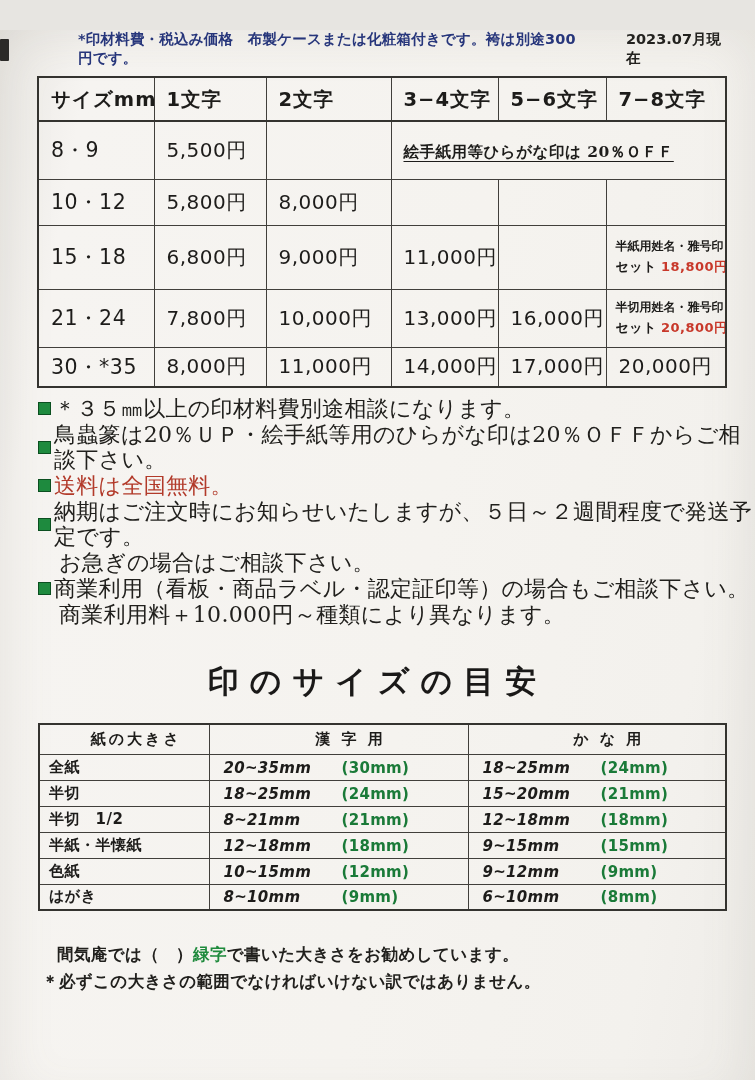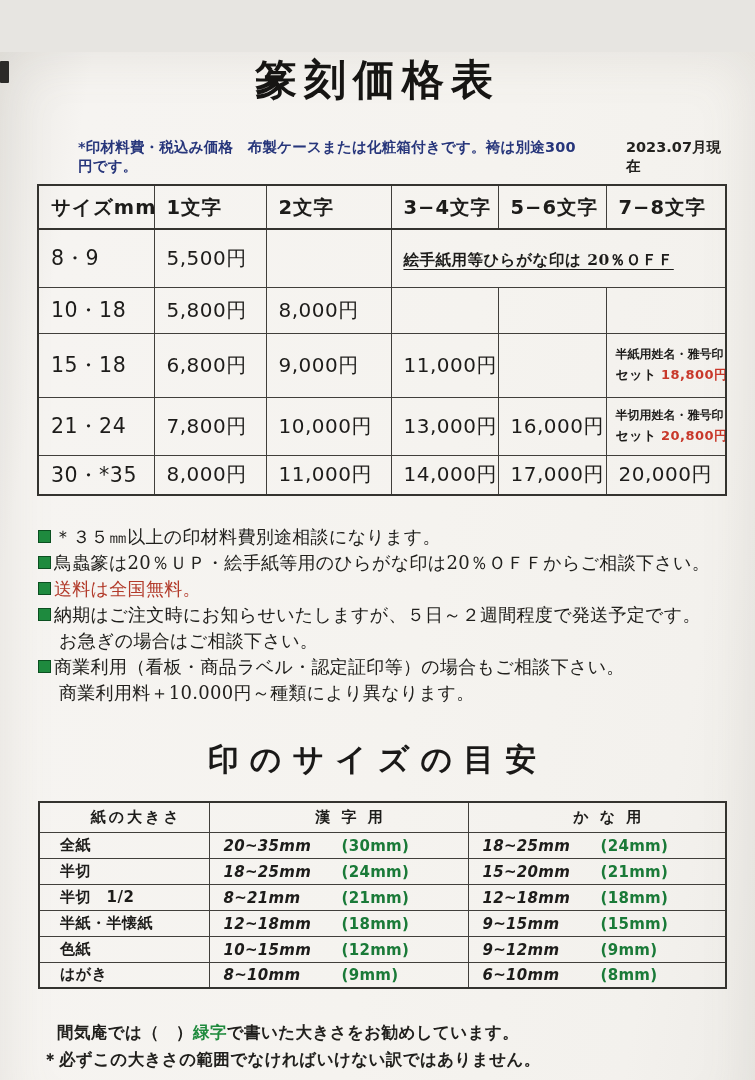--- a/index.html
+++ b/index.html
@@ -53,60 +53,59 @@
     font-family:"DejaVu Serif","Liberation Serif",serif;
     font-size:15.5px;font-weight:600;letter-spacing:.5px;
     text-decoration:underline;text-underline-offset:4px;
   }
   .set-cell{padding:4px 4px 4px 9px !important;line-height:1.05;}
   .set-label{font-size:12px;font-weight:bold;letter-spacing:0;margin-bottom:8px;}
   .set-line{font-size:13px;font-weight:bold;}
   .set-price{color:#c8382a;margin-left:4px;}
 
   
-  .notes{margin:28px 0 0 38px;font-family:"DejaVu Serif","Liberation Serif",serif;
-         font-size:18px;letter-spacing:.3px;color:#21201d;}
+  .notes{margin:8px 0 0 38px;font-family:"DejaVu Serif","Liberation Serif",serif;
+         font-size:22px;letter-spacing:.3px;color:#21201d;}
   .note-line{line-height:25px;margin-bottom:1px;display:flex;align-items:center;}
   .bullet{
     flex:0 0 auto;width:13px;height:13px;margin-right:3px;
     background:#1e8a3e;border:1.6px solid #0b4f20;box-sizing:border-box;
   }
   .note-cont{line-height:25px;padding-left:21px;margin-bottom:1px;}
   .note-red{color:#b23a2a;}
 
   
   .section-title{
     margin:34px 0 0 0;text-align:center;
     font-size:31px;font-weight:600;letter-spacing:11px;color:#1a1918;
     font-family:"DejaVu Serif","Liberation Serif",serif;
   }
   .size-table{margin:20px 0 0 38px;width:687px;border:2.2px solid #34332f;}
   .size-table th,.size-table td{border:1.4px solid #413f3b;overflow:hidden;white-space:nowrap;}
   .size-table tr{height:26px;}
   .size-table tr.s-head{height:30px;}
   .size-table th{font-size:15px;font-weight:bold;text-align:center;letter-spacing:3px;padding-left:25px;}
-  .size-table td.paper{font-size:15px;font-weight:bold;padding-left:20px;letter-spacing:.5px;margin-left:20px;}
+  .size-table td.paper{font-size:15px;font-weight:bold;padding-left:9px;letter-spacing:.5px;margin-left:20px;}
   .val-cell{padding-left:14px;}
   .val{display:inline-block;width:118px;font-size:15px;font-weight:bold;letter-spacing:.3px;font-style:italic;}
   .rec{font-size:15px;font-weight:bold;color:#1a7a38;letter-spacing:.3px;}
 
   
   .footer-notes{margin:30px 0 0 42px;font-size:16.5px;font-weight:bold;letter-spacing:.4px;color:#21201d;}
   .footer-line{line-height:27px;}
   .footer-line.indent{padding-left:15px;}
   .green-word{color:#1e8a3c;}
 </style>
 </head>
 <body>
 
 <div class="page">
 
   <div class="scan-mark"></div>
 
-  <h1 class="main-title">篆刻価格表</h1>
 
   <div class="headnote-row">
     <span class="headnote">*印材料費・税込み価格　布製ケースまたは化粧箱付きです。袴は別途300円です。</span>
     <span class="datenote">2023.07月現在</span>
   </div>
 
   <table class="price-table">
     <colgroup>
       <col style="width:116px">
         <col style="width:112px">
@@ -126,21 +125,21 @@
     </tr>
     <tr class="r0">
       <td class="size">8・9</td>
       <td>5,500円</td>
       <td></td>
       <td class="hira-note-cell" colspan="3">
         <span class="hira-note">絵手紙用等ひらがな印は 20％ＯＦＦ</span>
       </td>
     </tr>
     <tr class="r1">
-      <td class="size">10・18</td>
+      <td class="size">10・12</td>
       <td>5,800円</td>
       <td>8,000円</td>
       <td></td>
       <td></td>
       <td></td>
     </tr>
     <tr class="r2">
       <td class="size">15・18</td>
       <td>6,800円</td>
       <td>9,000円</td>

